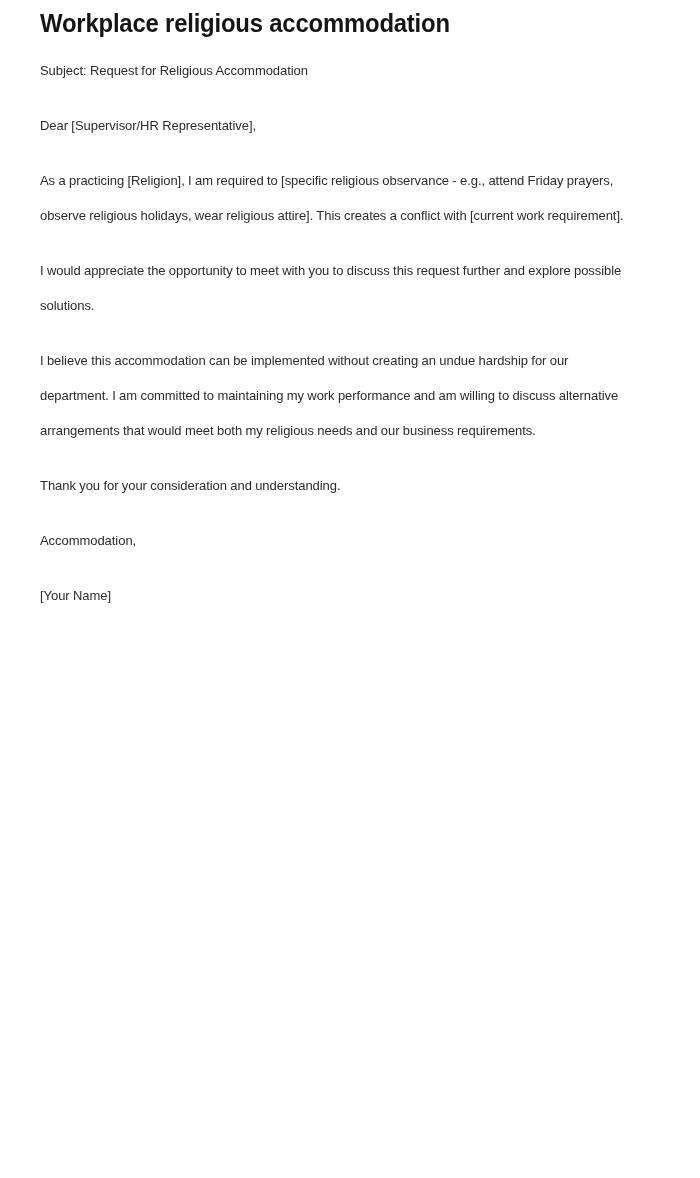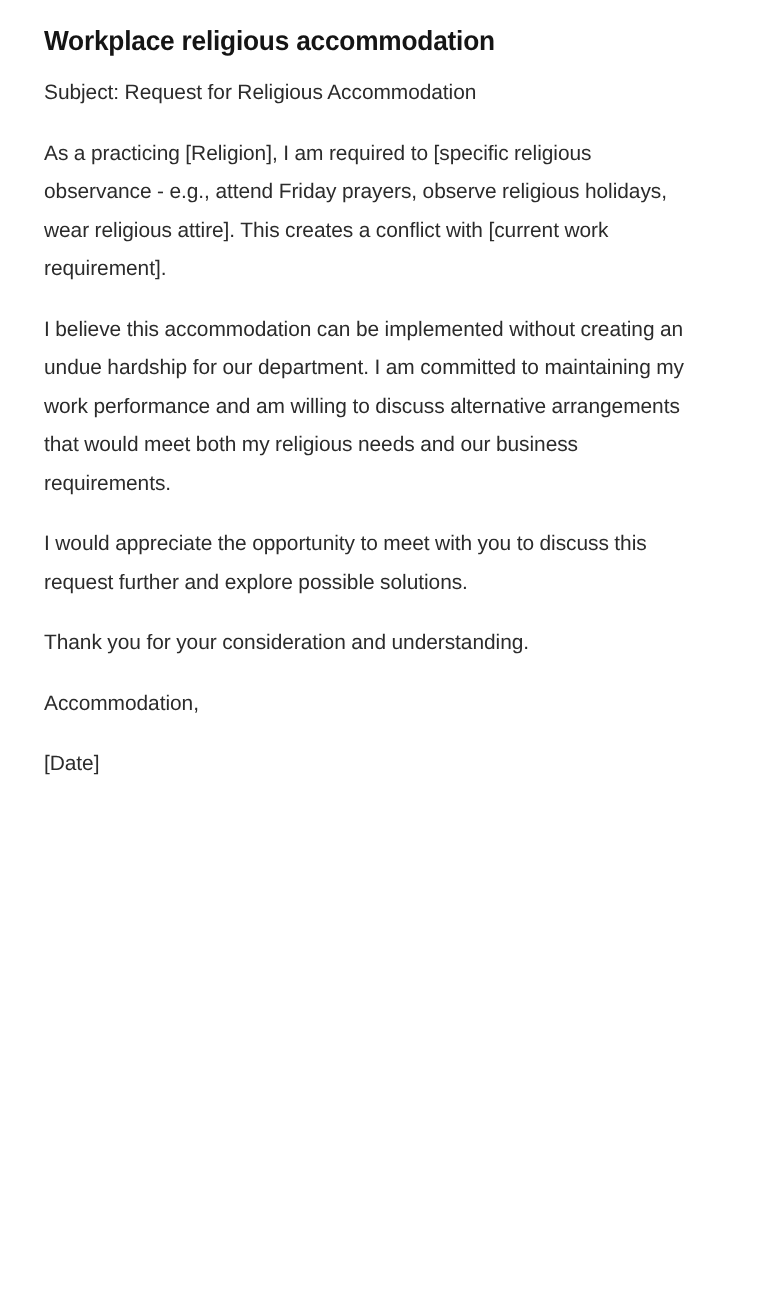--- a/index.html
+++ b/index.html
@@ -10,61 +10,62 @@
   body {
     width: 700px;
     min-height: 1178px;
     font-family: "Liberation Sans", "DejaVu Sans", sans-serif;
     -webkit-font-smoothing: antialiased;
   }
   .page {
     width: 700px;
     min-height: 1178px;
     box-sizing: border-box;
-    padding: 22px 65px 40px 40px;
+    padding: 8px 65px 40px 40px;
     background: #ffffff;
   }
   .doc-title {
     font-family: "Liberation Sans Narrow", "Liberation Sans", "DejaVu Sans Condensed", sans-serif;
     font-size: 25px;
     font-weight: 700;
     line-height: 1.22;
     color: #151515;
     letter-spacing: -0.2px;
     margin: 0 0 14px 0;
     transform: scaleX(0.955);
     transform-origin: left center;
     white-space: nowrap;
   }
   .body-block {
     margin: 0;
   }
   .para {
-    font-size: 19px;
+    font-size: 13px;
     line-height: 35px;
     color: #2b2b2b;
     margin: 0 0 20px 0;
     max-width: 600px;
     word-spacing: -0.2px;
     letter-spacing: -0.05px;
   }
   .para:last-child {
     margin-bottom: 0;
   }
 </style>
 </head>
 <body>
 
 <div class="page">
 
   <h1 class="doc-title">Workplace religious accommodation</h1>
 
   <div class="body-block">
     <p class="para">Subject: Request for Religious Accommodation</p>
+    <p class="para">Dear [Supervisor/HR Representative],</p>
     <p class="para">As a practicing [Religion], I am required to [specific religious observance - e.g., attend Friday prayers, observe religious holidays, wear religious attire]. This creates a conflict with [current work requirement].</p>
+    <p class="para">I would appreciate the opportunity to meet with you to discuss this request further and explore possible solutions.</p>
     <p class="para">I believe this accommodation can be implemented without creating an undue hardship for our department. I am committed to maintaining my work performance and am willing to discuss alternative arrangements that would meet both my religious needs and our business requirements.</p>
-    <p class="para">I would appreciate the opportunity to meet with you to discuss this request further and explore possible solutions.</p>
     <p class="para">Thank you for your consideration and understanding.</p>
     <p class="para">Accommodation,</p>
-    <p class="para">[Date]</p>
+    <p class="para">[Your Name]</p>
   </div>
 
 </div>
 
 </body></html>

